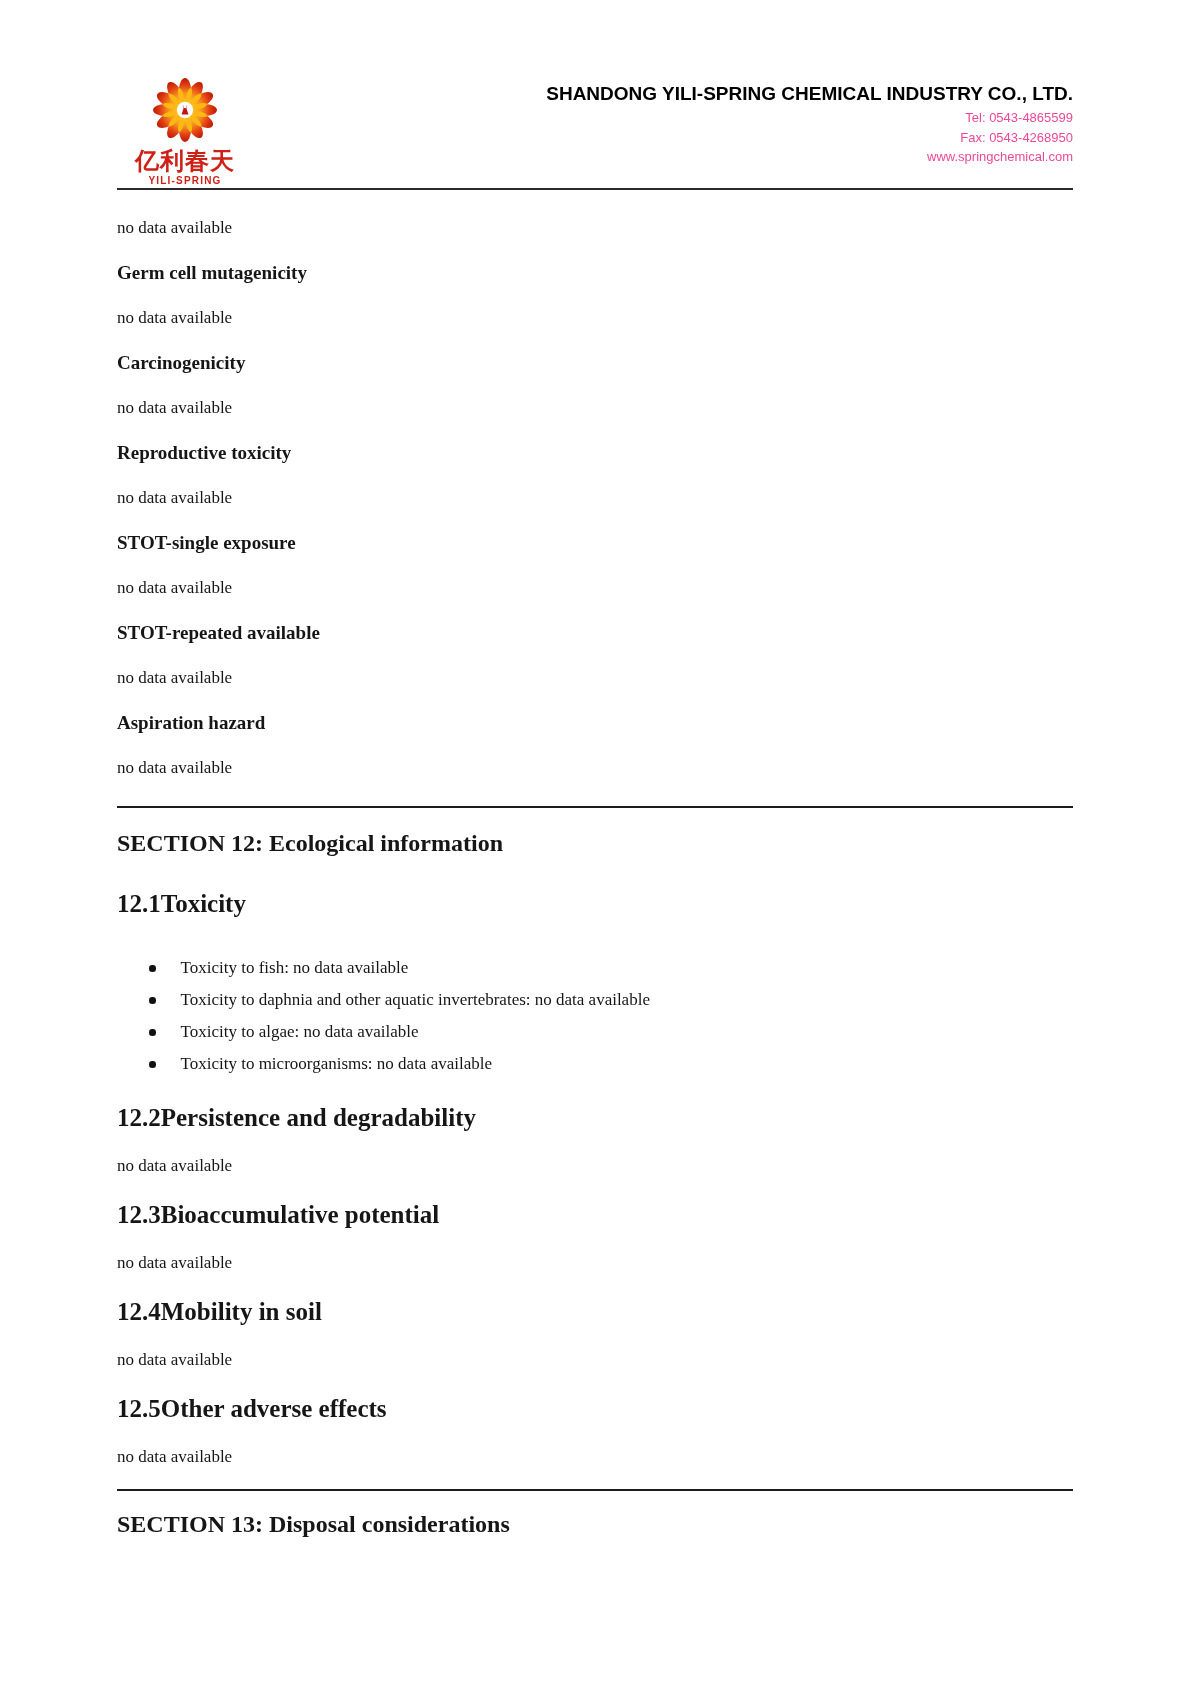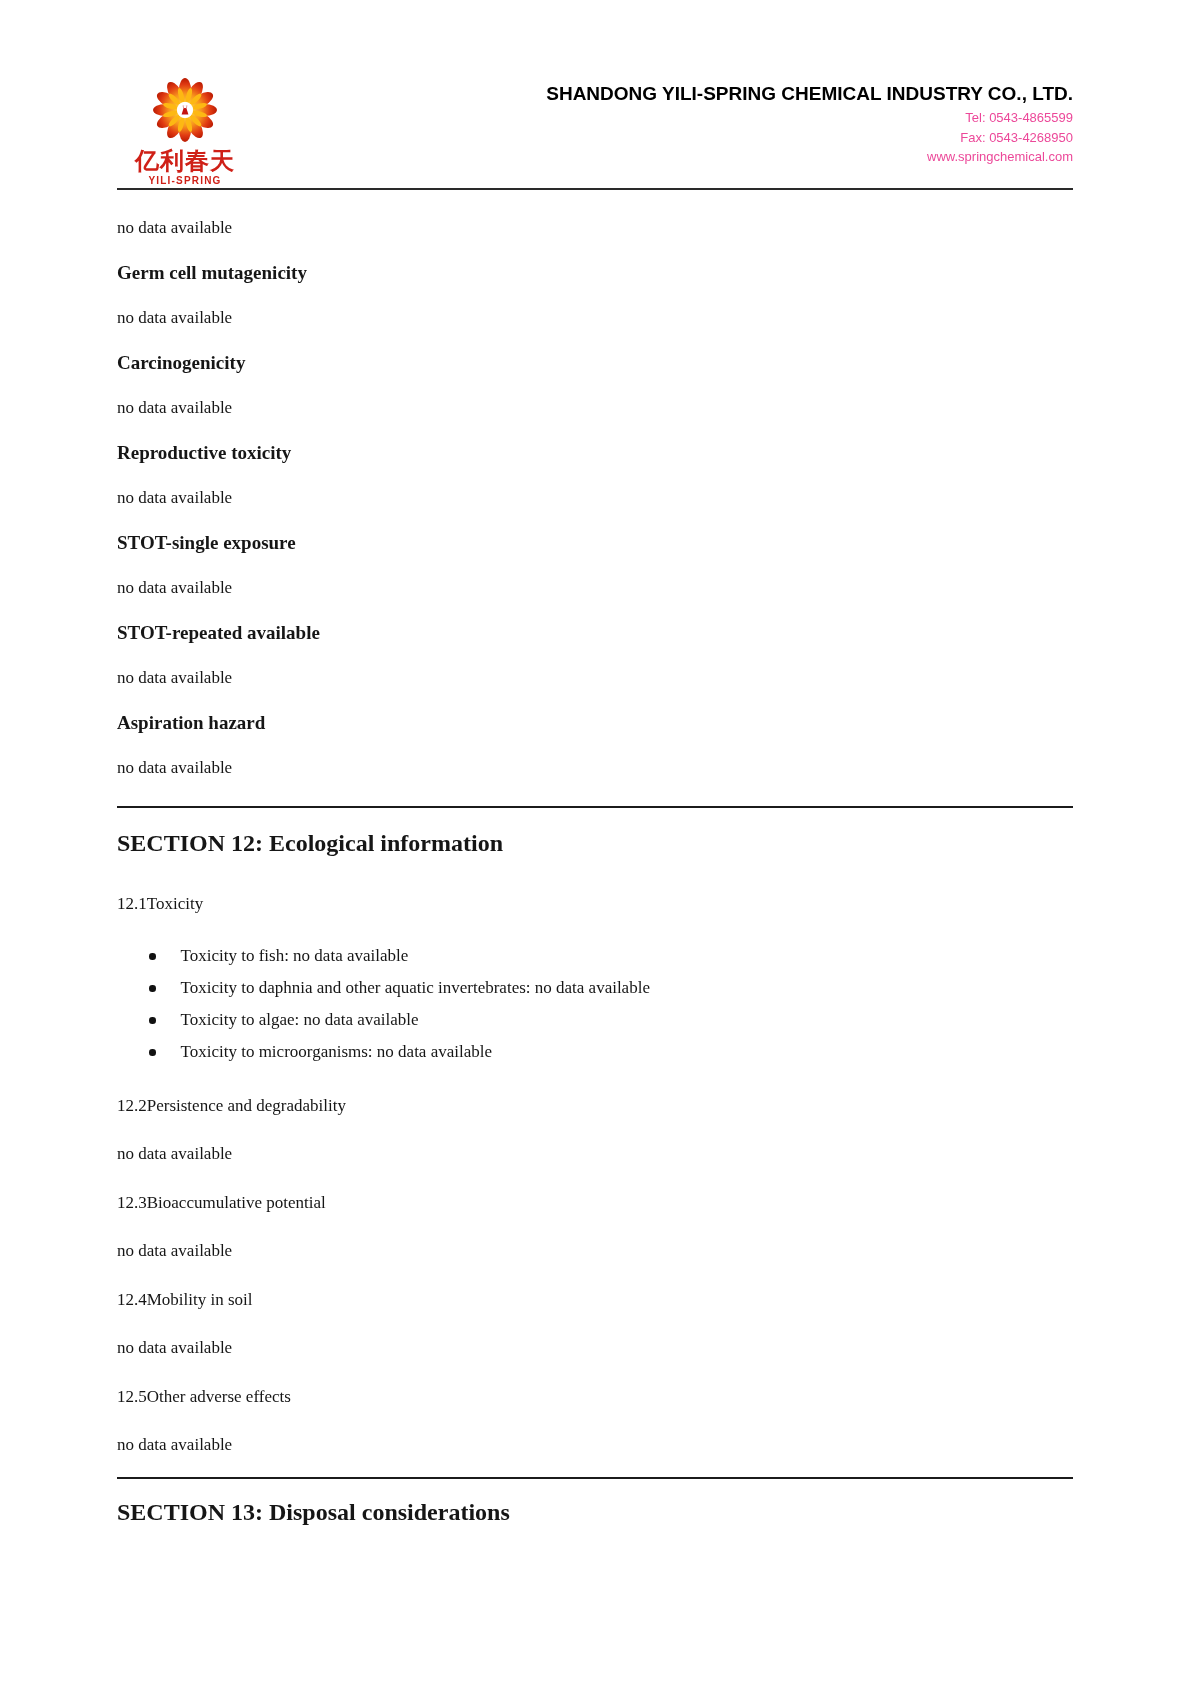--- a/index.html
+++ b/index.html
@@ -29,24 +29,24 @@
   
   main { padding-top: 26px; }
   .tox-h { font-size: 19px; font-weight: bold; line-height: 23px; margin: 0 0 22px 0; }
   .val   { font-size: 17px; line-height: 23px; margin: 0 0 22px 0; }
 
   .rule { border-top: 2.5px solid #1b1b1b; }
   .rule.r1 { margin: 27px 0 18px 0; }
   .rule.r2 { margin: 12px 0 16px 0; }
 
   h2 { font-size: 24px; font-weight: bold; line-height: 34px; margin: 0; }
-  h3 { font-size: 17px; font-weight: normal; line-height: 28px; margin: 24px 0 22px 0; }
+  h3 { font-size: 25px; font-weight: bold; line-height: 28px; margin: 24px 0 22px 0; }
   h3.first { margin-top: 30px; }
 
-  ul.bullets { list-style: none; margin: 22px 0 24px 0; padding: 0; }
+  ul.bullets { list-style: none; margin: 34px 0 24px 0; padding: 0; }
   ul.bullets li { display: flex; align-items: flex-start; line-height: 32px; font-size: 17px; }
   .dot { flex: 0 0 auto; width: 6.5px; height: 6.5px; border-radius: 50%; background: #111; margin: 13px 25px 0 32px; }
 
   .val2 { font-size: 17px; line-height: 23px; margin: 0 0 21px 0; }
 </style>
 </head>
 <body>
 
 <div class="page">
 

